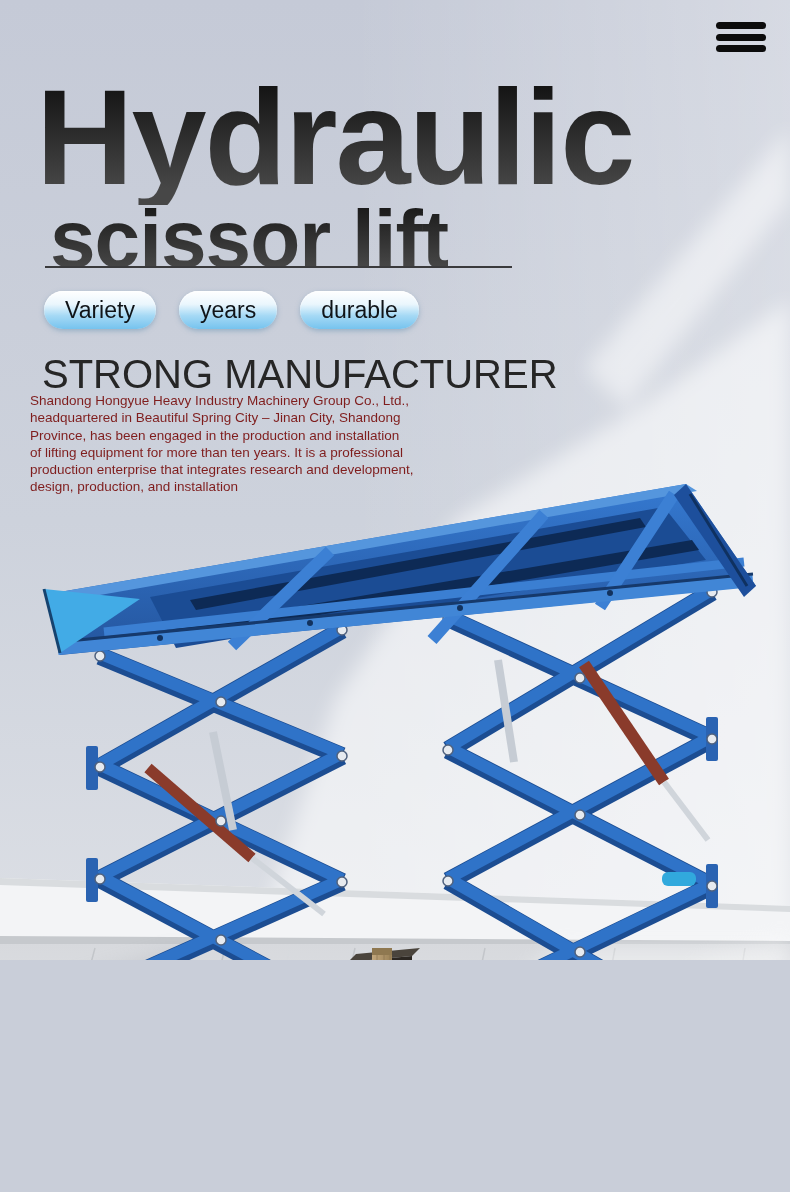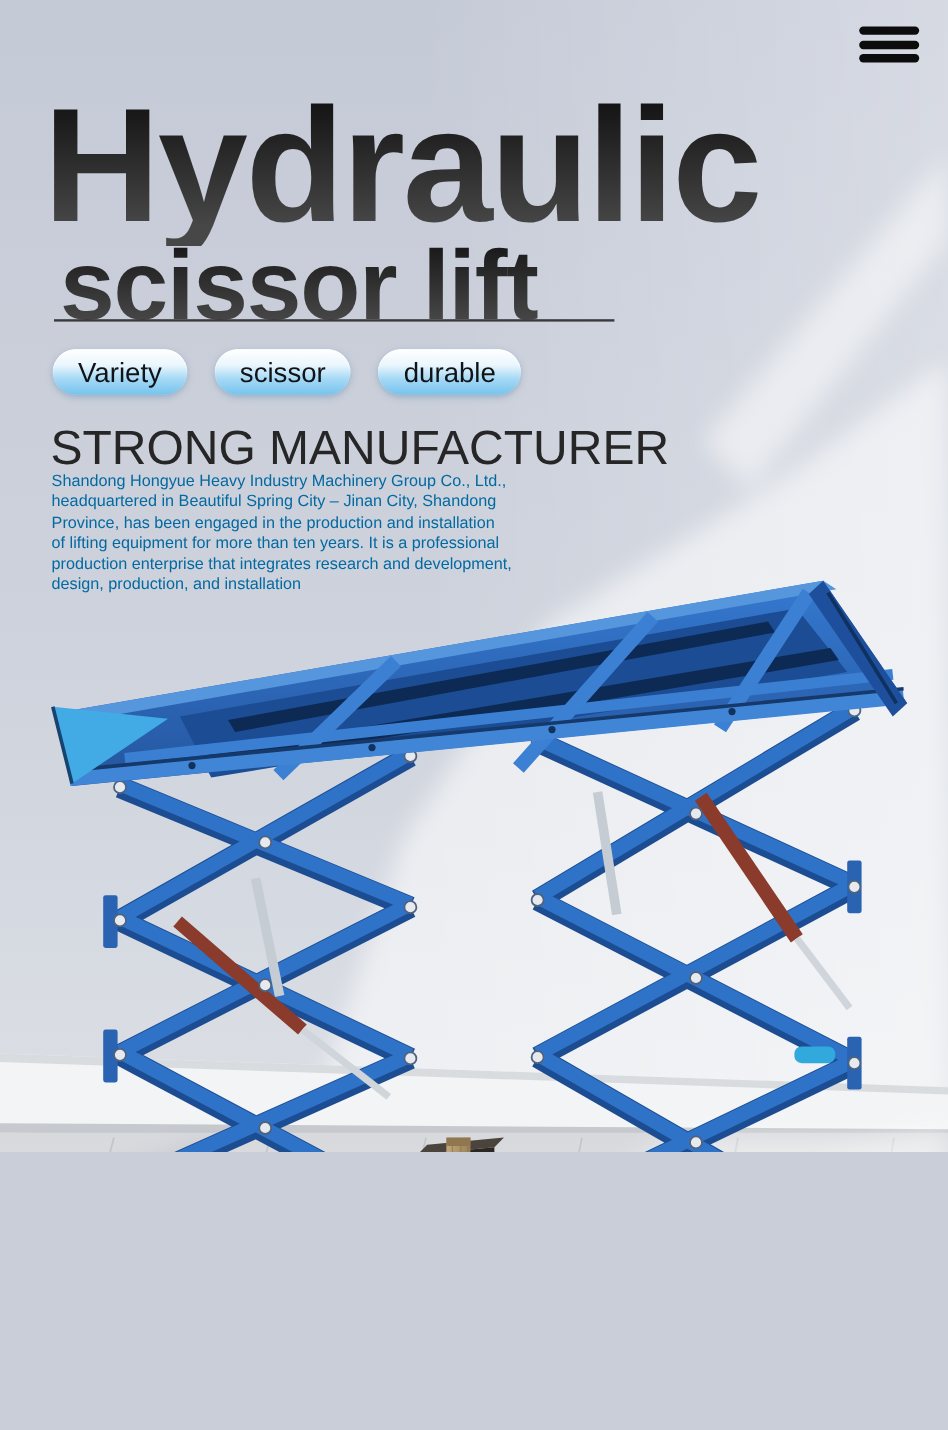--- a/index.html
+++ b/index.html
@@ -22,22 +22,22 @@
           -webkit-background-clip:text;background-clip:text;
           color:transparent;white-space:nowrap;}
   .rule{position:absolute;left:45px;top:266px;width:467px;height:2px;background:#3a3a3c;}
   .badges{position:absolute;left:44px;top:291px;display:flex;gap:23px;}
   .badge{height:38px;display:flex;align-items:center;padding:0 21px;border-radius:19px;
          background:linear-gradient(180deg,#ffffff 0%,#eaf6fd 35%,#a5d9f5 65%,#76c3ee 100%);
          box-shadow:0 2px 5px rgba(110,150,180,0.55), inset 0 1px 1px rgba(255,255,255,0.9);
          font-size:23px;color:#101418;white-space:nowrap;}
   .about-h{position:absolute;left:42px;top:352px;margin:0;font-size:40px;font-weight:normal;
            color:#262626;letter-spacing:0px;white-space:nowrap;}
-  .about-p{position:absolute;left:43px;top:392px;margin:0;width:400px;font-size:13.5px;
-           line-height:17.3px;color:#0369a1;white-space:pre-line;}
+  .about-p{position:absolute;left:30px;top:392px;margin:0;width:400px;font-size:13.5px;
+           line-height:17.3px;color:#7f1d1d;white-space:pre-line;}
 </style>
 </head>
 <body>
 
 <div class="page">
 
   <svg class="scene" width="790" height="1192" viewBox="0 0 790 1192">
     <defs>
       <linearGradient id="wall" x1="0" y1="0" x2="0" y2="1">
         <stop offset="0" stop-color="#c5cad7"></stop>
@@ -197,21 +197,21 @@
     <span class="bar"></span>
   </button>
 
   <div class="hero">
     <h1 class="title1">Hydraulic</h1>
     <h1 class="title2">scissor lift</h1>
     <div class="rule"></div>
 
     <div class="badges">
       <span class="badge">Variety</span>
-      <span class="badge">scissor</span>
+      <span class="badge">years</span>
       <span class="badge">durable</span>
     </div>
 
     <h2 class="about-h">STRONG MANUFACTURER</h2>
     <p class="about-p">Shandong Hongyue Heavy Industry Machinery Group Co., Ltd.,
 headquartered in Beautiful Spring City – Jinan City, Shandong
 Province, has been engaged in the production and installation
 of lifting equipment for more than ten years. It is a professional
 production enterprise that integrates research and development,
 design, production, and installation</p>

